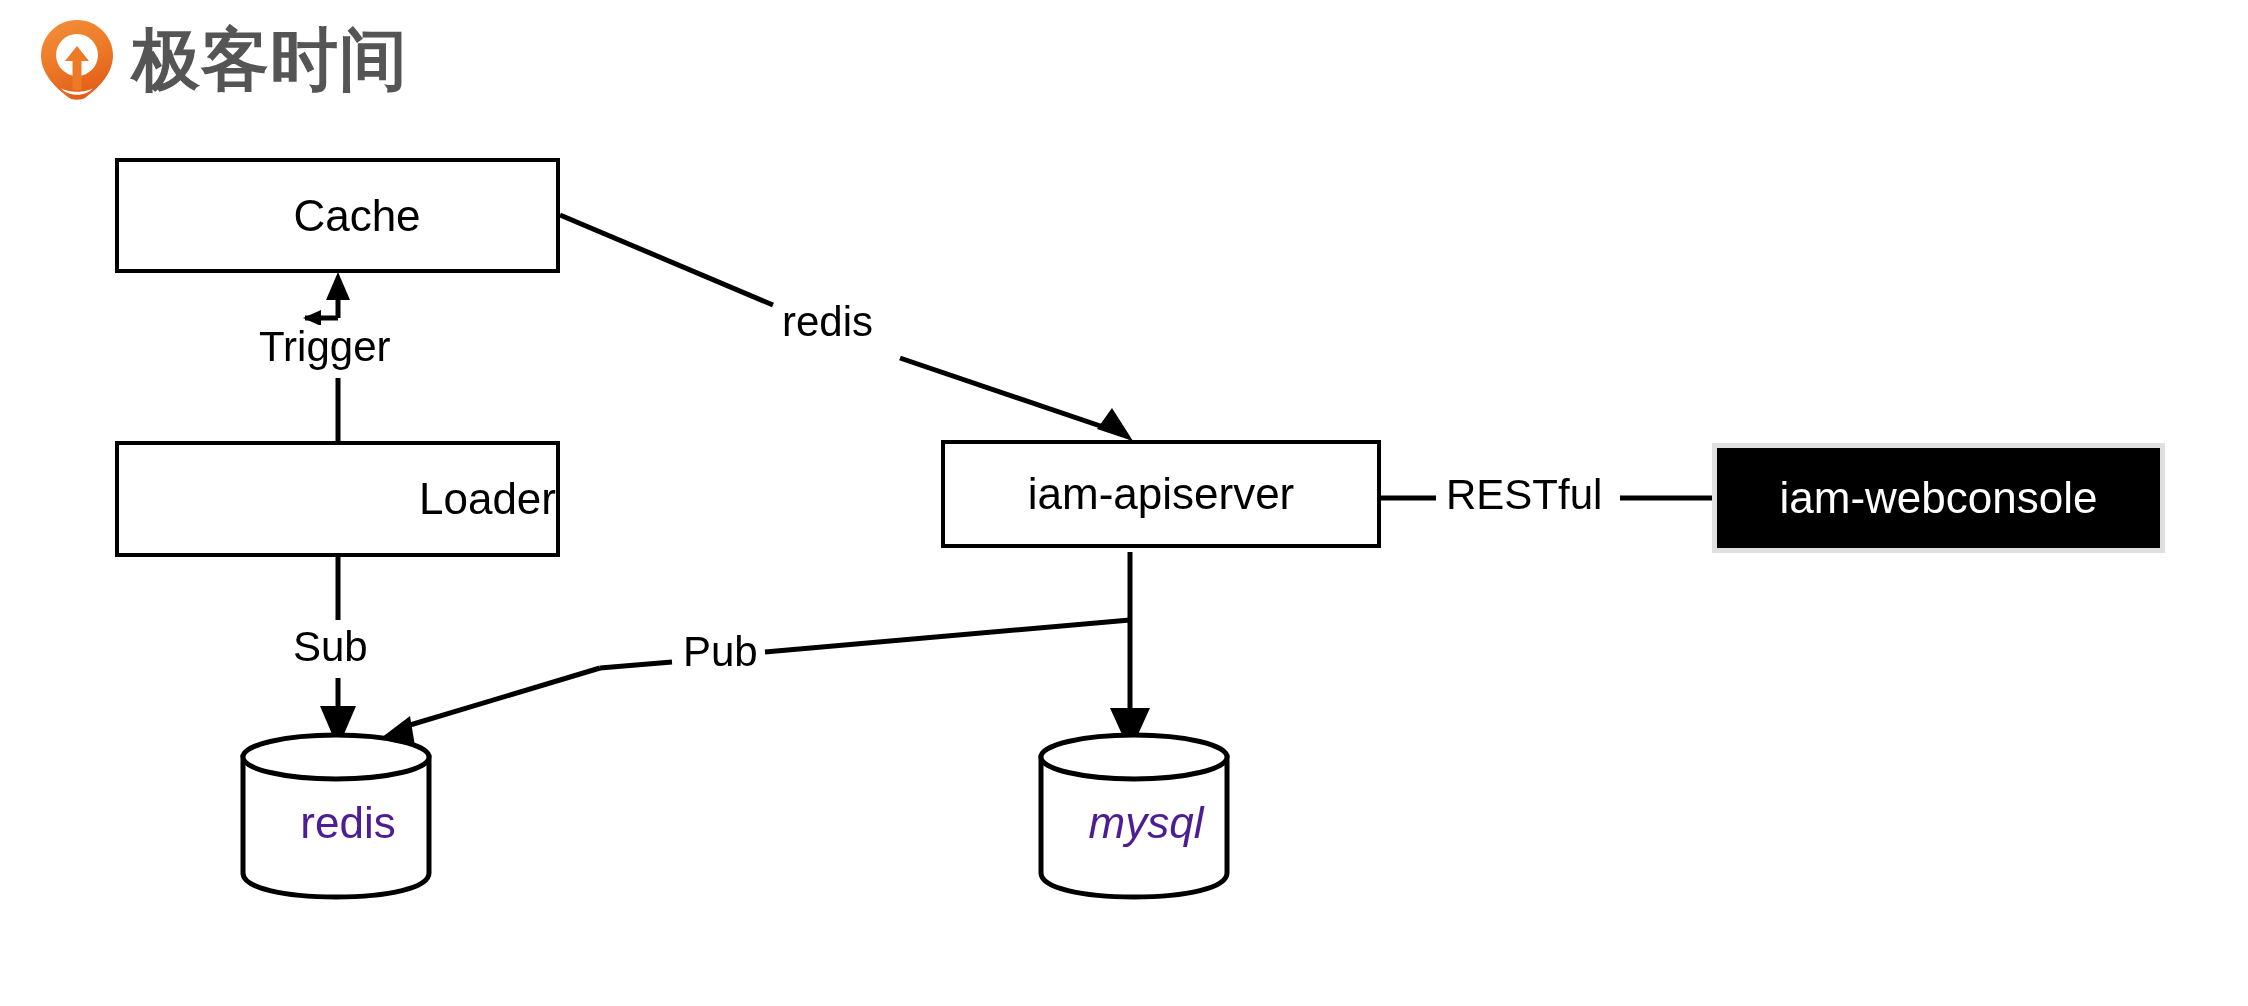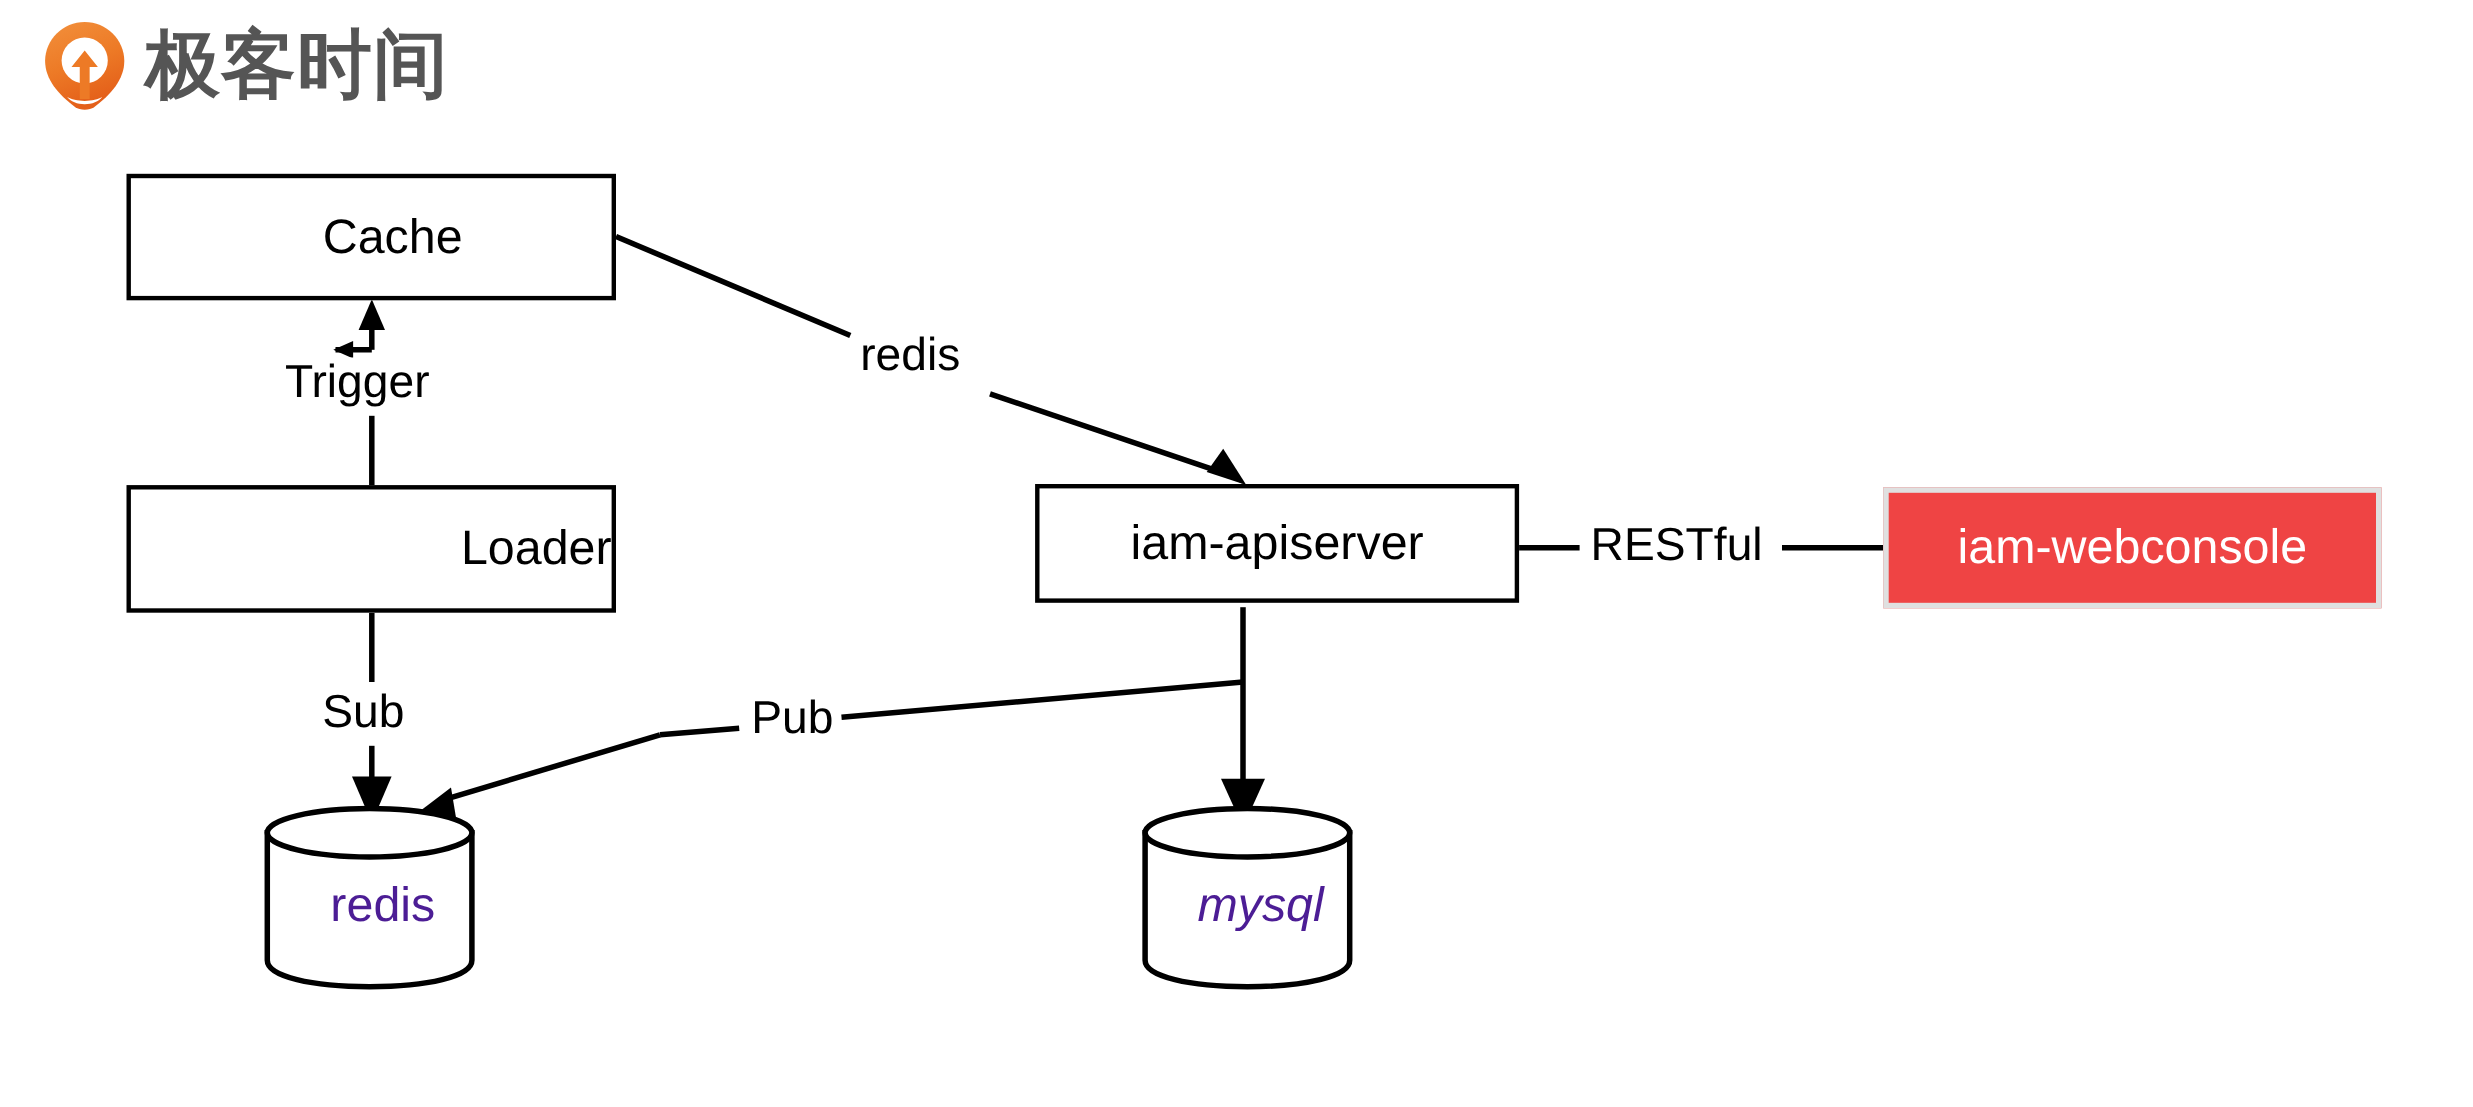--- a/index.html
+++ b/index.html
@@ -59,21 +59,21 @@
     display: flex;
     align-items: center;
     justify-content: center;
     background: #ffffff;
     border: 4px solid #000000;
     font-size: 44px;
     color: #000000;
     white-space: nowrap;
   }
   .node-box.filled {
-    background: #ef4444;
+    background: #000000;
     border: 5px solid #e0e0e0;
     color: #ffffff;
   }
   #node-cache   { left: 115px; top: 158px; width: 445px; height: 115px; padding-left: 39px; }
   #node-loader  { left: 115px; top: 441px; width: 445px; height: 116px; justify-content: flex-end; }
   #node-apiserver { left: 941px; top: 440px; width: 440px; height: 108px; }
   #node-webconsole { left: 1712px; top: 443px; width: 453px; height: 110px; }
 
   
   .cyl {

